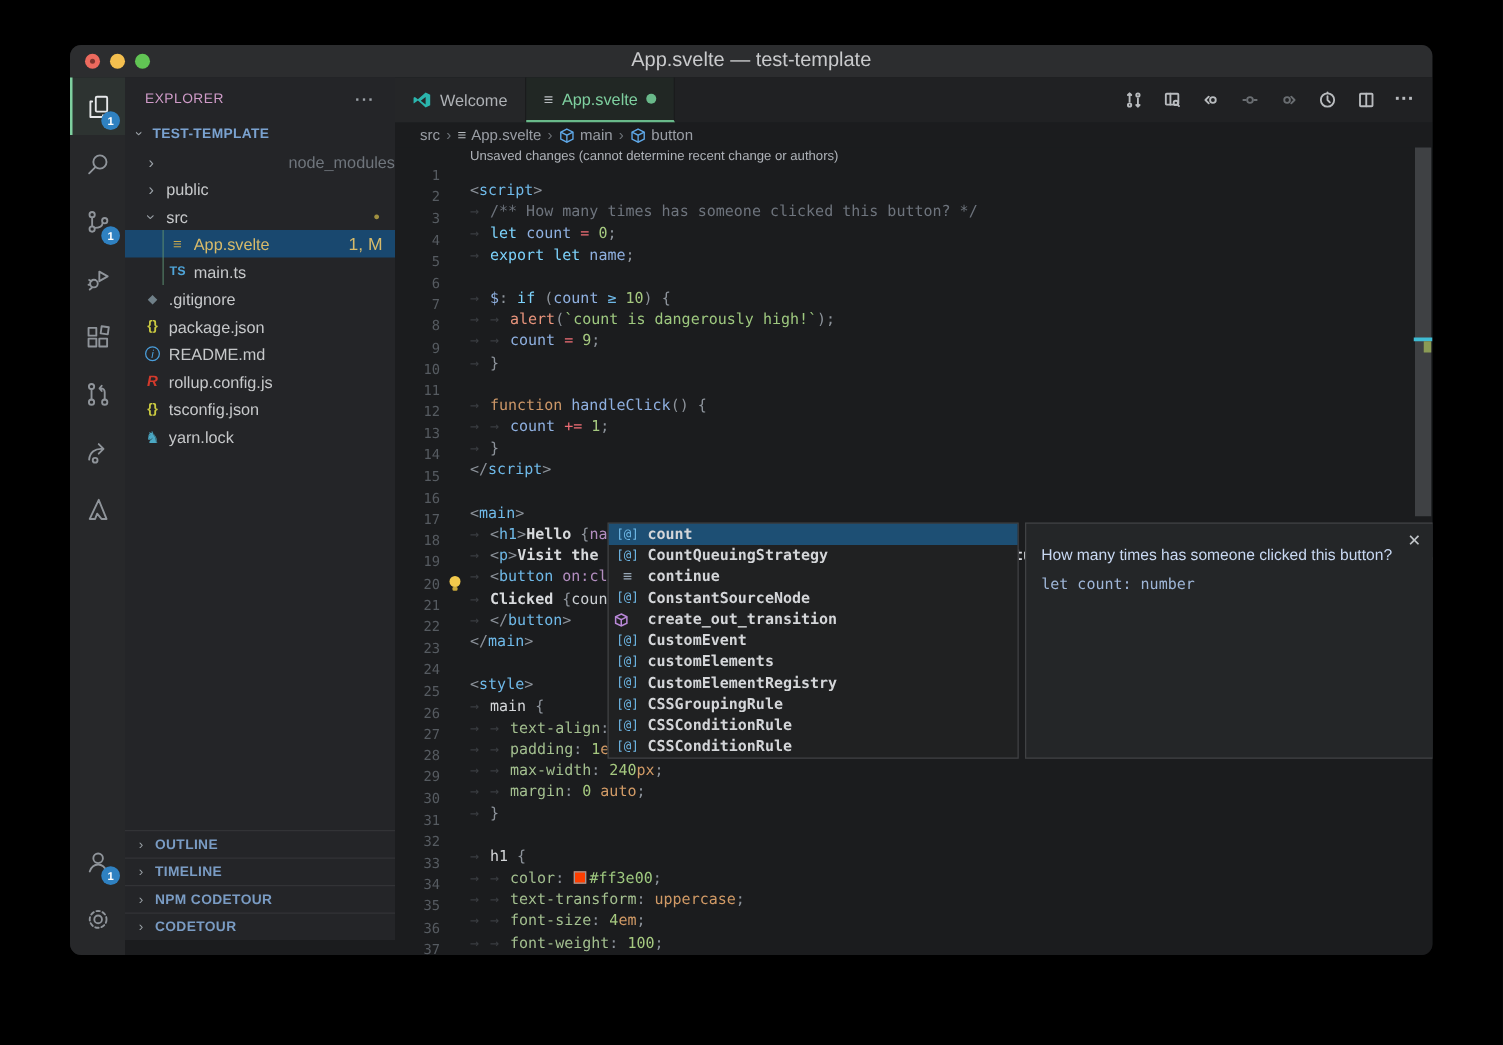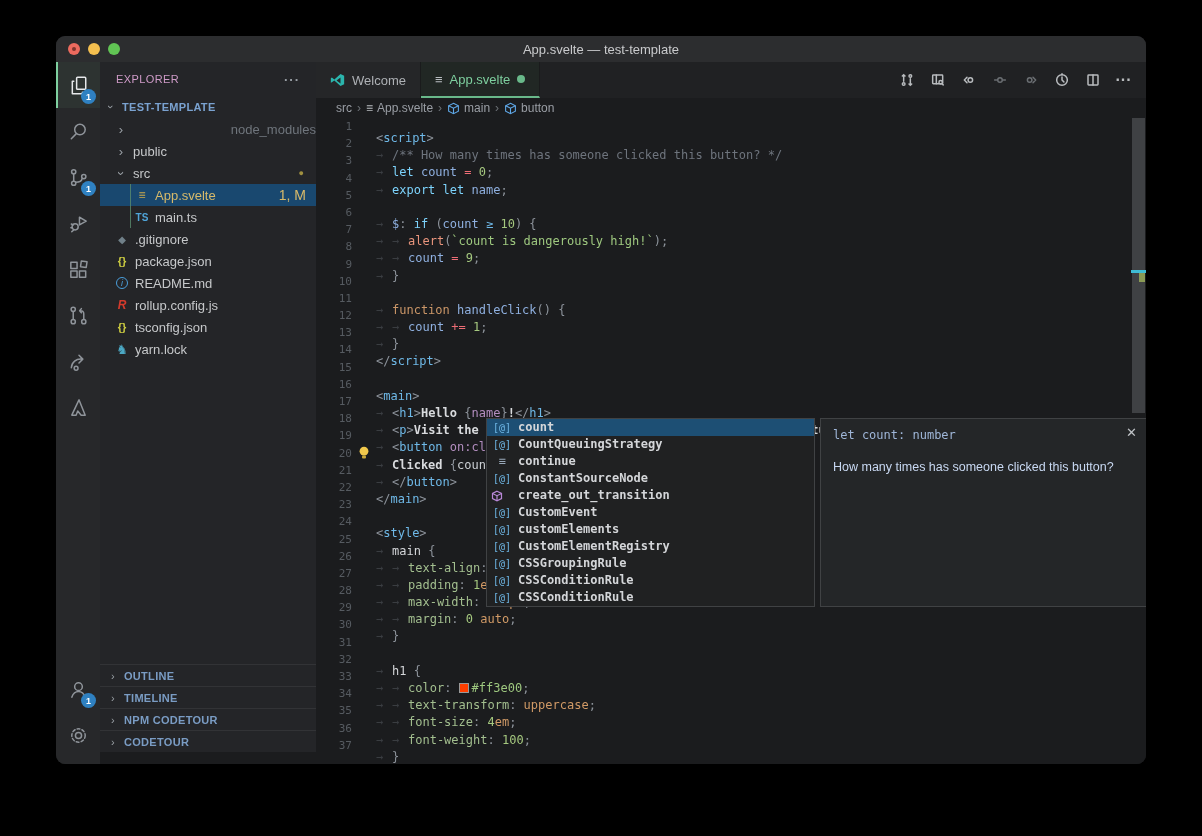--- a/index.html
+++ b/index.html
@@ -8,21 +8,21 @@
   #stage { position:relative; width:1202px; height:836px; background:#000; }
 
   
   #win { position:absolute; left:56px; top:36px; width:1090px; height:728px;
     background:#1b1c1e; border-radius:9px; overflow:hidden;
     box-shadow:0 18px 50px rgba(0,0,0,.8); }
 
   
   #titlebar { position:absolute; left:0; top:0; right:0; height:26px; background:#2c2d2f;
     display:flex; align-items:center; justify-content:center; }
-  #title { font-size:13px; color:#c9cacc;text-align:center; }
+  #title { font-size:16px; color:#c9cacc;text-align:center; }
   .lights { position:absolute; left:12px; top:7px; display:flex; gap:8px; }
   .light { width:12px; height:12px; border-radius:50%; position:relative; }
   .light.red { background:#ec6a5e; }
   .light.red::after { content:""; position:absolute; left:4px; top:4px; width:4px; height:4px;
     border-radius:50%; background:#7e352e; }
   .light.yellow { background:#f4bf4f; }
   .light.green { background:#61c454; }
 
   
   #activitybar { position:absolute; left:0; top:26px; bottom:0; width:44px; background:#27282a; }
@@ -438,20 +438,21 @@
               <svg width="13" height="13" viewBox="0 0 16 16" fill="none" stroke="#5fa8e8" stroke-width="1.1">
                 <path d="M8 1.6 14 4.6v6.8L8 14.4 2 11.4V4.6z"></path>
                 <path d="M2 4.6 8 7.6l6-3M8 7.6v6.8"></path>
               </svg>
             </span>
             <span>button</span>
           </span>
         </div>
 
       <div id="code">
+        <div id="codelens">Unsaved changes (cannot determine recent change or authors)</div>
         <div id="lines">
             <div class="cl"><span class="ln">1</span><span class="bulbslot"></span><span class="codetext"><span class="tk-punct">&lt;</span><span class="tk-tag">script</span><span class="tk-punct">&gt;</span></span></div>
             <div class="cl"><span class="ln">2</span><span class="bulbslot"></span><span class="codetext"><span class="ind">→</span><span class="tk-cm">/** How many times has someone clicked this button? */</span></span></div>
             <div class="cl"><span class="ln">3</span><span class="bulbslot"></span><span class="codetext"><span class="ind">→</span><span class="tk-kw">let </span><span class="tk-var">count </span><span class="tk-op">= </span><span class="tk-num">0</span><span class="tk-punct">;</span></span></div>
             <div class="cl"><span class="ln">4</span><span class="bulbslot"></span><span class="codetext"><span class="ind">→</span><span class="tk-kw">export </span><span class="tk-kw">let </span><span class="tk-var">name</span><span class="tk-punct">;</span></span></div>
             <div class="cl"><span class="ln">5</span><span class="bulbslot"></span><span class="codetext"></span></div>
             <div class="cl"><span class="ln">6</span><span class="bulbslot"></span><span class="codetext"><span class="ind">→</span><span class="tk-var">$</span><span class="tk-punct">: </span><span class="tk-kw">if </span><span class="tk-punct">(</span><span class="tk-var">count </span><span class="tk-tag">≥ </span><span class="tk-num">10</span><span class="tk-punct">) {</span></span></div>
             <div class="cl"><span class="ln">7</span><span class="bulbslot"></span><span class="codetext"><span class="ind">→</span><span class="ind">→</span><span class="tk-fn">alert</span><span class="tk-punct">(</span><span class="tk-str">`count is dangerously high!`</span><span class="tk-punct">);</span></span></div>
             <div class="cl"><span class="ln">8</span><span class="bulbslot"></span><span class="codetext"><span class="ind">→</span><span class="ind">→</span><span class="tk-var">count </span><span class="tk-op">= </span><span class="tk-num">9</span><span class="tk-punct">;</span></span></div>
             <div class="cl"><span class="ln">9</span><span class="bulbslot"></span><span class="codetext"><span class="ind">→</span><span class="tk-punct">}</span></span></div>
@@ -541,20 +542,20 @@
             <span class="sg-ic sg-var">[@]</span>
             <span>CSSConditionRule</span>
           </div>
           <div class="sg-row">
             <span class="sg-ic sg-var">[@]</span>
             <span>CSSConditionRule</span>
           </div>
         </div>
 
       <div id="hoverdoc">
+        <div id="hd-doc">How many times has someone clicked this button?</div>
         <div id="hd-sig">let count: number</div>
-        <div id="hd-doc">How many times has someone clicked this button?</div>
         <span id="hd-close">✕</span>
       </div>
     </div>
 
   </div>
 </div>
 
 </body></html>

